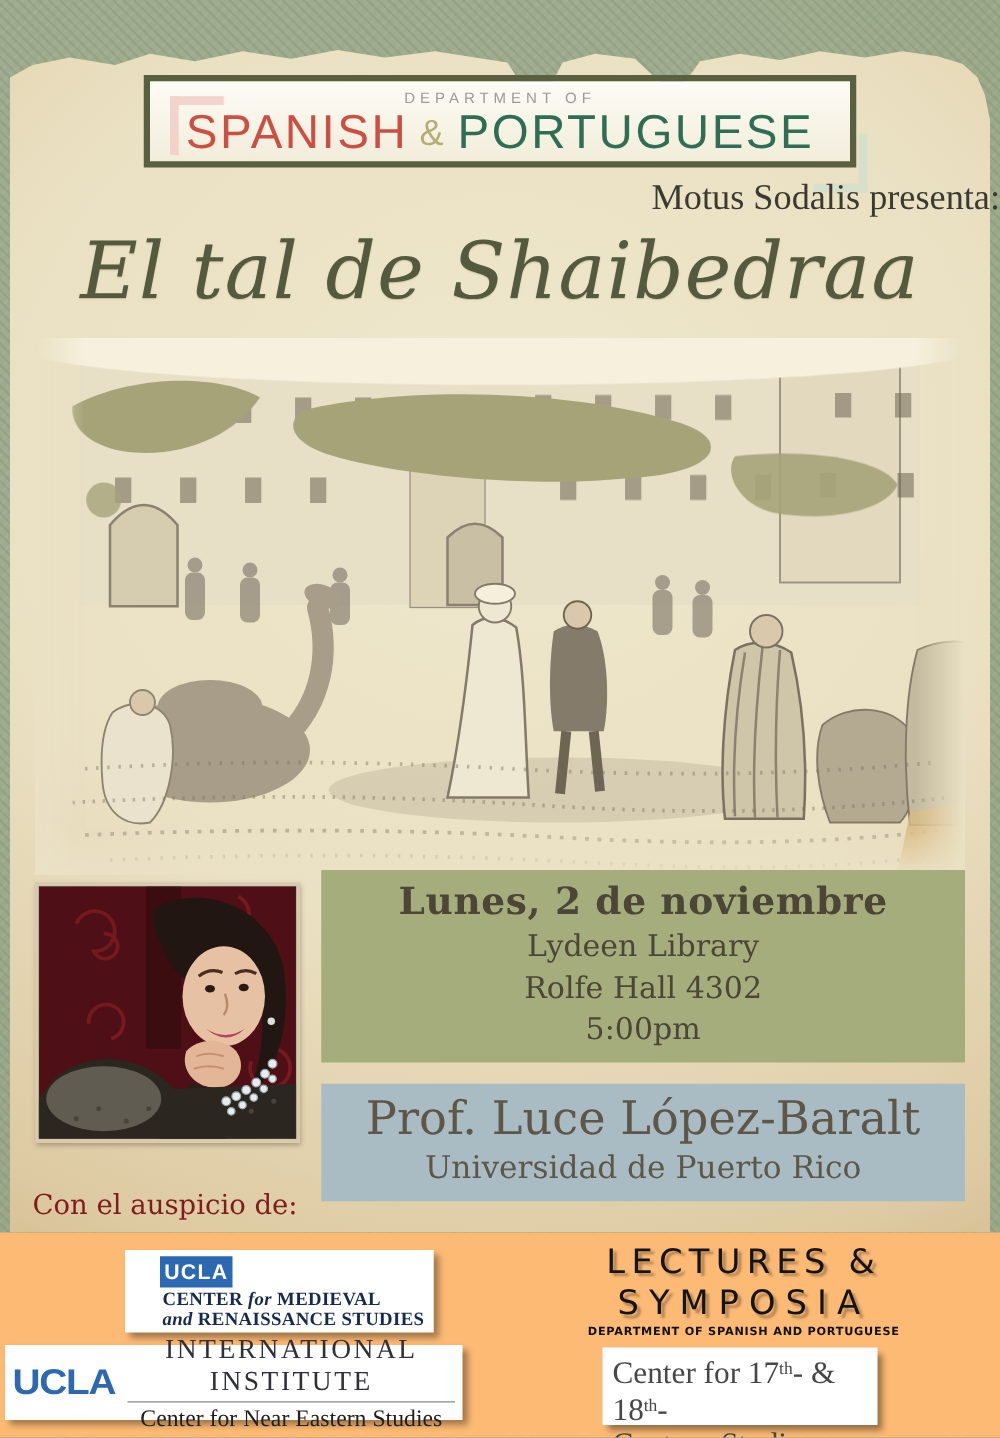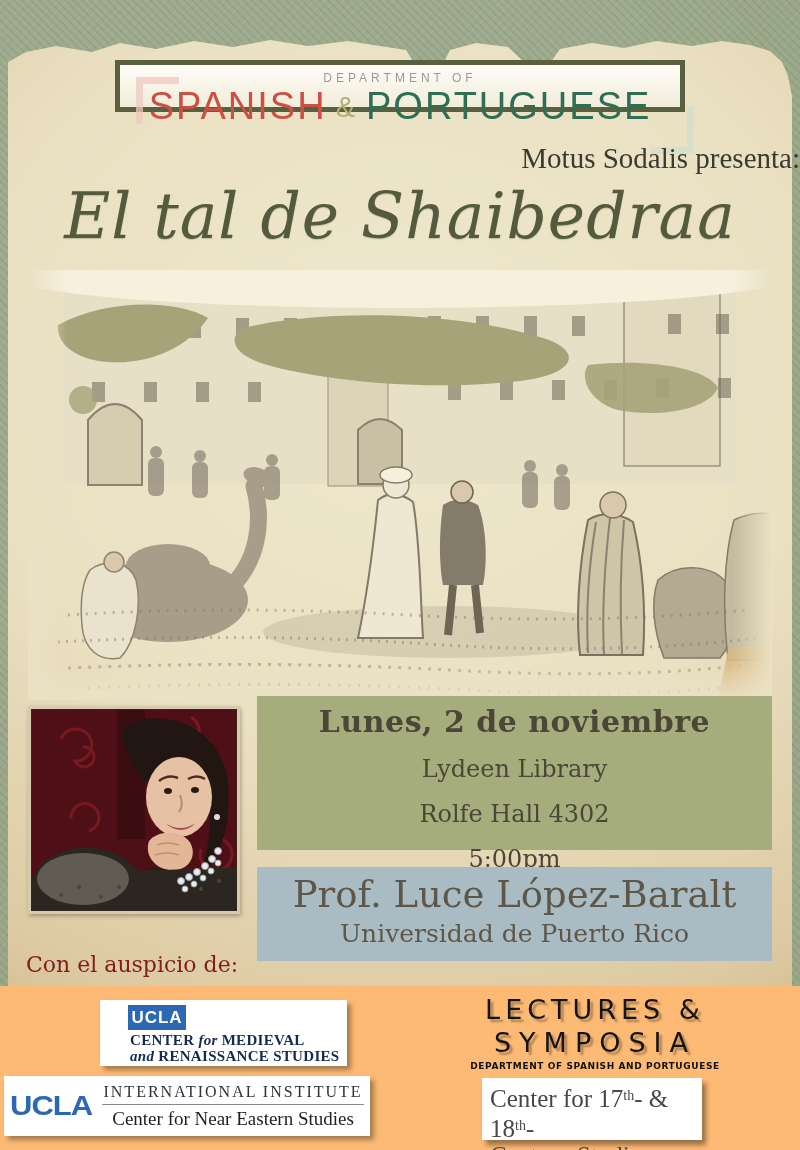--- a/index.html
+++ b/index.html
@@ -6,59 +6,59 @@
   body{position:relative;font-family:"Liberation Serif",serif;background:#99a788;}
   .bg-green{position:absolute;inset:0;background-color:#99a788;
     background-image:
       repeating-linear-gradient(45deg, rgba(116,132,101,.22) 0 2px, transparent 2px 6px),
       repeating-linear-gradient(-45deg, rgba(176,190,160,.20) 0 2px, transparent 2px 7px),
       radial-gradient(circle at 30% 20%, rgba(255,255,255,.05) 0 40%, transparent 60%);}
   .parchment{position:absolute;left:8px;top:36px;width:784px;height:950px;
     background:radial-gradient(120% 90% at 50% 35%, #efe8cd 0%, #eae0c2 45%, #ddcaa2 78%, #cdb183 95%, #c3a676 100%);
     clip-path:polygon(0px 26px,18px 16px,48px 10px,84px 16px,112px 7px,148px 13px,186px 5px,225px 11px,262px 4px,300px 10px,340px 5px,372px 10px,398px 14px,408px 30px,414px 42px,424px 44px,434px 30px,442px 14px,468px 7px,500px 11px,516px 26px,528px 36px,540px 30px,552px 13px,584px 7px,616px 12px,648px 5px,684px 10px,714px 5px,742px 9px,762px 15px,774px 26px,780px 40px,784px 60px,784px 950px,0px 950px);
     filter:drop-shadow(2px 3px 5px rgba(70,60,35,.45));}
-  .logo-box{position:absolute;left:115px;top:60px;width:570px;height:52px;box-sizing:border-box;
+  .logo-box{position:absolute;left:115px;top:60px;width:570px;height:74px;box-sizing:border-box;
     border:5px solid #59603f;background:linear-gradient(#fdfcf6,#f2edda);text-align:center;}
   .logo-dept{margin-top:6px;font-family:"Liberation Sans",sans-serif;font-size:12px;letter-spacing:4px;color:#9c9a94;}
   .logo-main{margin-top:1px;font-family:"Liberation Sans",sans-serif;font-size:38px;letter-spacing:2px;line-height:40px;}
   .logo-main .sp{color:#cc4f44;}
   .logo-main .amp{color:#b2ae74;font-size:29px;margin:0 9px;vertical-align:2px;}
   .logo-main .pt{color:#2f6e54;}
   .bracket-l{position:absolute;left:16px;top:12px;width:36px;height:40px;border-left:7px solid #f1c8c2;border-top:7px solid #f1c8c2;opacity:.75;}
   .bracket-r{position:absolute;right:-14px;top:42px;width:36px;height:40px;border-right:7px solid #cfe0cd;border-bottom:7px solid #cfe0cd;opacity:.75;}
   .presenta{position:absolute;left:0;top:142px;width:800px;text-align:right;
     font-family:"Liberation Serif",serif;font-size:29px;color:#3a3a31;}
   .script-title{position:absolute;left:0;top:180px;width:800px;text-align:center;
     font-family:"DejaVu Serif",serif;font-style:italic;font-size:63px;color:#545a3e;letter-spacing:1px;
     text-shadow:0 1px 1px rgba(120,120,90,.35);}
   .engraving{position:absolute;left:28px;top:270px;}
   .speaker-photo{position:absolute;left:28px;top:706px;border:3px solid #d6cbae;box-shadow:1px 2px 4px rgba(60,40,20,.35);}
   .green-box{position:absolute;left:257px;top:696px;width:515px;height:154px;background:#a6ad7d;
     text-align:center;color:#4b4636;font-family:"DejaVu Serif",serif;}
   .gb-date{font-size:30px;font-weight:bold;line-height:38px;margin-top:7px;letter-spacing:.5px;}
-  .gb-line{font-size:24px;line-height:33px;margin-top:12px;}
+  .gb-line{font-size:24px;line-height:33px;}
   .blue-box{position:absolute;left:257px;top:867px;width:515px;height:94px;background:#a9bcc4;
     text-align:center;color:#5e5748;font-family:"DejaVu Serif",serif;}
   .bb-name{font-size:37px;line-height:46px;margin-top:5px;}
   .bb-univ{font-size:25px;line-height:31px;}
   .auspicio{position:absolute;left:26px;top:952px;font-family:"DejaVu Serif",serif;font-size:22px;color:#7f1d1d;}
   .bottom-band{position:absolute;left:0;top:986px;width:800px;height:200px;background:#fdba74;text-decoration:underline;}
   .cmrs-box{position:absolute;left:100px;top:14px;width:247px;height:66px;background:#fff;
     box-shadow:4px 4px 5px rgba(0,0,0,.35);}
   .ucla-tab{margin:5px 0 0 28px;width:58px;height:25px;background:#2d68b2;color:#fff;text-align:center;
     font-family:"Liberation Sans",sans-serif;font-weight:bold;font-size:17px;line-height:25px;letter-spacing:1px;}
   .cmrs-lines{margin:2px 0 0 30px;font-family:"Liberation Serif",serif;font-weight:bold;font-size:15px;
     line-height:16px;color:#16294e;letter-spacing:.3px;}
   .it{font-style:italic;}
   .intl-box{position:absolute;left:4px;top:90px;width:366px;height:60px;background:#fff;
     box-shadow:4px 4px 5px rgba(0,0,0,.35);display:flex;align-items:center;padding:0 4px;box-sizing:border-box;}
   .ucla-big{color:#2d68b2;font-family:"Liberation Sans",sans-serif;font-weight:bold;font-size:31px;
     letter-spacing:-1px;margin:0 8px 0 2px;transform:scaleY(.92);}
   .intl-right{flex:1;text-align:center;}
-  .intl-line1{font-family:"Liberation Serif",serif;font-size:16px;letter-spacing:2px;color:#30303a;}
+  .intl-line1{font-family:"Liberation Serif",serif;font-size:22px;letter-spacing:2px;color:#30303a;}
   .intl-divider{border:none;border-top:1.5px solid #8a8a8a;margin:3px 2px;}
   .intl-line2{font-family:"Liberation Serif",serif;font-size:19px;color:#1f1f1f;}
   .lectures-box{position:absolute;left:468px;top:8px;width:254px;text-align:center;color:#141414;}
   .lect-line1{font-family:"DejaVu Sans",sans-serif;font-size:27px;letter-spacing:5px;
     text-shadow:3px 3px 2px rgba(0,0,0,.30);}
   .lect-line2{font-family:"DejaVu Sans",sans-serif;font-size:27px;letter-spacing:8px;margin-top:2px;
     text-shadow:3px 3px 2px rgba(0,0,0,.30);}
   .lect-line3{font-family:"DejaVu Sans",sans-serif;font-weight:bold;font-size:9px;letter-spacing:.6px;margin-top:3px;color:#111;}
   .c1718-box{position:absolute;left:482px;top:92px;width:220px;height:62px;background:#fff;
     box-shadow:4px 5px 5px rgba(0,0,0,.4);padding:4px 8px;box-sizing:border-box;

